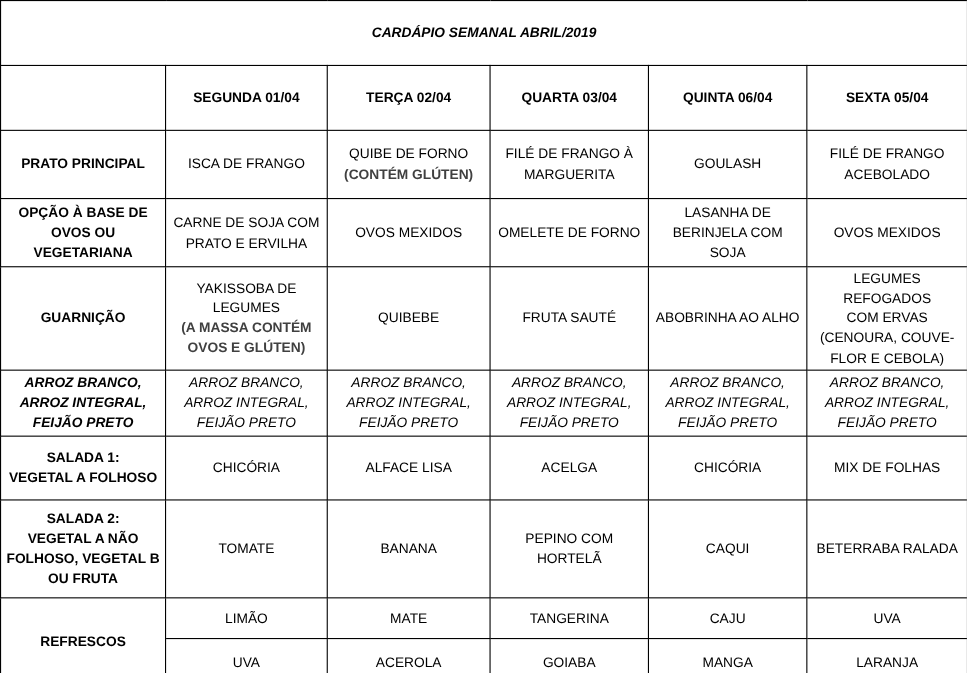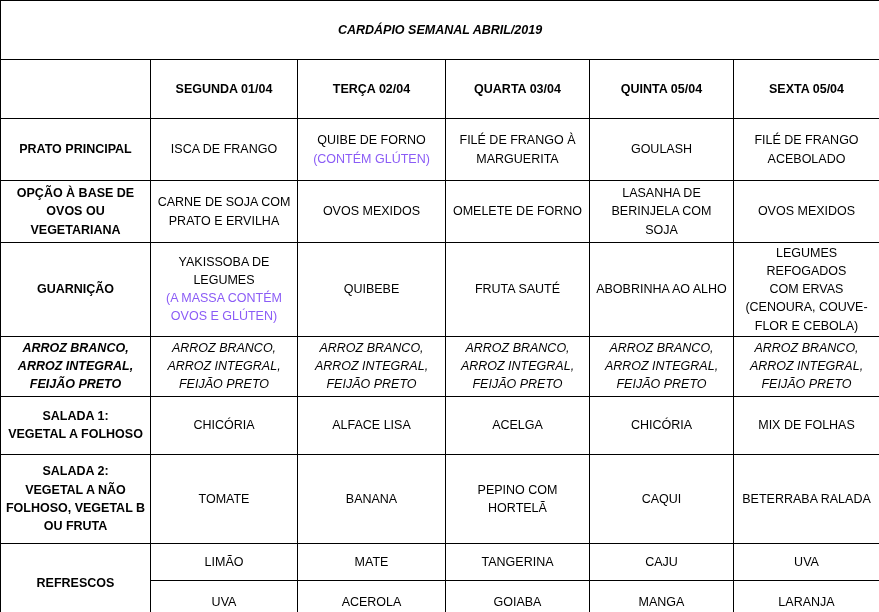--- a/index.html
+++ b/index.html
@@ -31,22 +31,22 @@
   td.title-cell {
     font-weight: bold;
     font-size: 13.5px;
     font-style: italic;
   }
   td.day-cell, td.label-cell {
     font-weight: bold;
   }
   .note {
     display: block;
-    color: #8b5cf6;
-    font-weight: normal;
+    color: #404040;
+    font-weight: bold;
   }
   tr.h-title  { height: 59px; }
   tr.h-days   { height: 59px; margin-left: 39px; }
   tr.r0       { height: 62px; }
   tr.r1       { height: 62px; margin-left: 28px; }
   tr.r2       { height: 82px; }
   tr.r3       { height: 60px; font-style: italic; }
   tr.r4       { height: 58px; }
   tr.r5       { height: 89px; }
   tr.r6a      { height: 37px; }
@@ -69,21 +69,21 @@
     <tbody>
         <tr class="h-title">
       <td class="title-cell" colspan="6">CARDÁPIO SEMANAL ABRIL/2019</td>
     </tr>
 
     <tr class="h-days">
       <td class="label-cell"></td>
       <td class="day-cell">SEGUNDA 01/04</td>
       <td class="day-cell">TERÇA 02/04</td>
       <td class="day-cell">QUARTA 03/04</td>
-      <td class="day-cell">QUINTA 05/04</td>
+      <td class="day-cell">QUINTA 06/04</td>
       <td class="day-cell">SEXTA 05/04</td>
     </tr>
 
     <tr class="r0">
       <td class="label-cell">PRATO PRINCIPAL</td>
       <td><span>ISCA DE FRANGO</span><span class="note"></span></td>
       <td><span>QUIBE DE FORNO</span><span class="note">(CONTÉM GLÚTEN)</span></td>
       <td><span>FILÉ DE FRANGO À
 MARGUERITA</span><span class="note"></span></td>
       <td><span>GOULASH</span><span class="note"></span></td>

